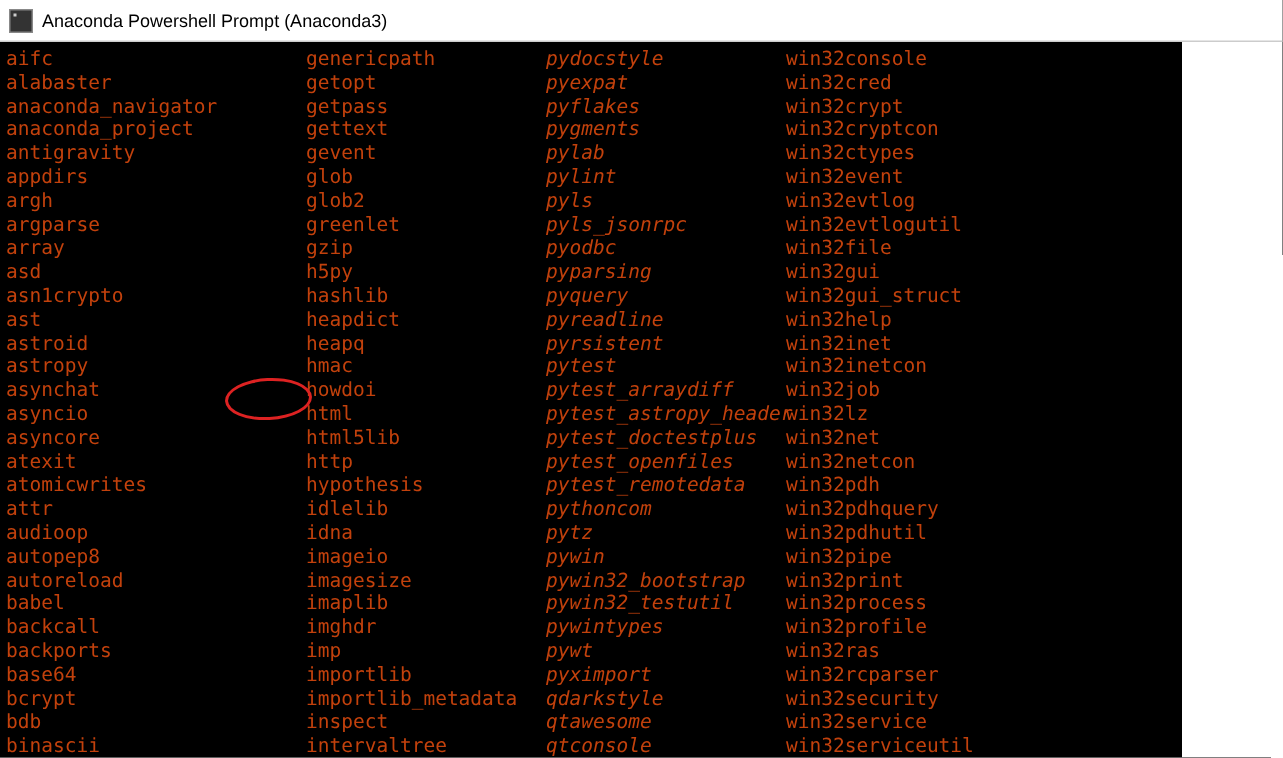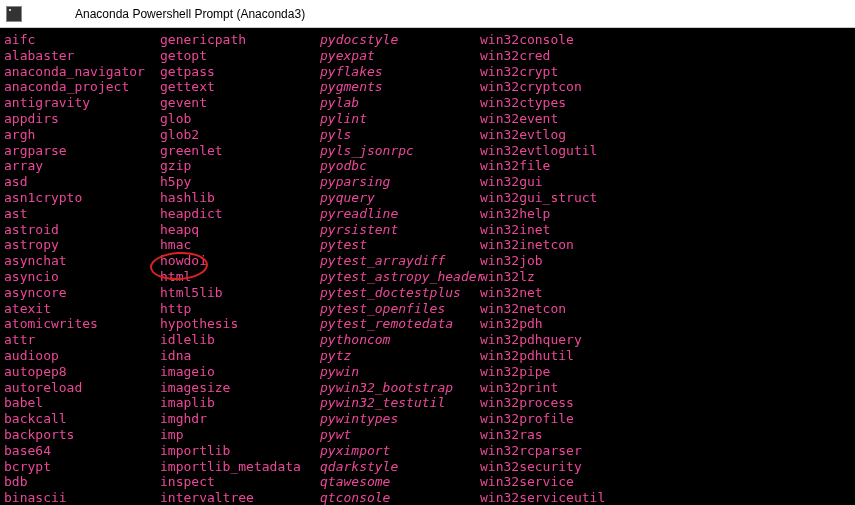--- a/index.html
+++ b/index.html
@@ -33,41 +33,40 @@
       top: 2px;
       left: 2px;
       width: 2px;
       height: 2px;
       background: #ccc;
     }
     .titlebar-text {
       font-family: 'Segoe UI', Tahoma, sans-serif;
       font-size: 12px;
       color: #000;
-      margin-left: 47px;
     }
     .terminal {
       background: #000;
-      color: #ec4899;
-      width: 855px;
+      color: #c2410c;
+      width: 788px;
       height: 477px;
       padding: 4px 4px;
       line-height: 15.8px;
       overflow: hidden;
       position: relative;
     }
     .columns {
       display: flex;
       position: relative;
     }
     .col {
       white-space: pre;
     }
     .col1 { width: 156px; }
-    .col2 { width: 160px; }
+    .col2 { width: 160px; margin-left: 44px; }
     .col3 { width: 160px; font-style: italic; }
     .col4 { flex: 1; }
     .circle-annotation {
       position: absolute;
       border: 2px solid #d22;
       border-radius: 50%;
       width: 58px;
       height: 28px;
       left: 150px;
       top: 224px;

